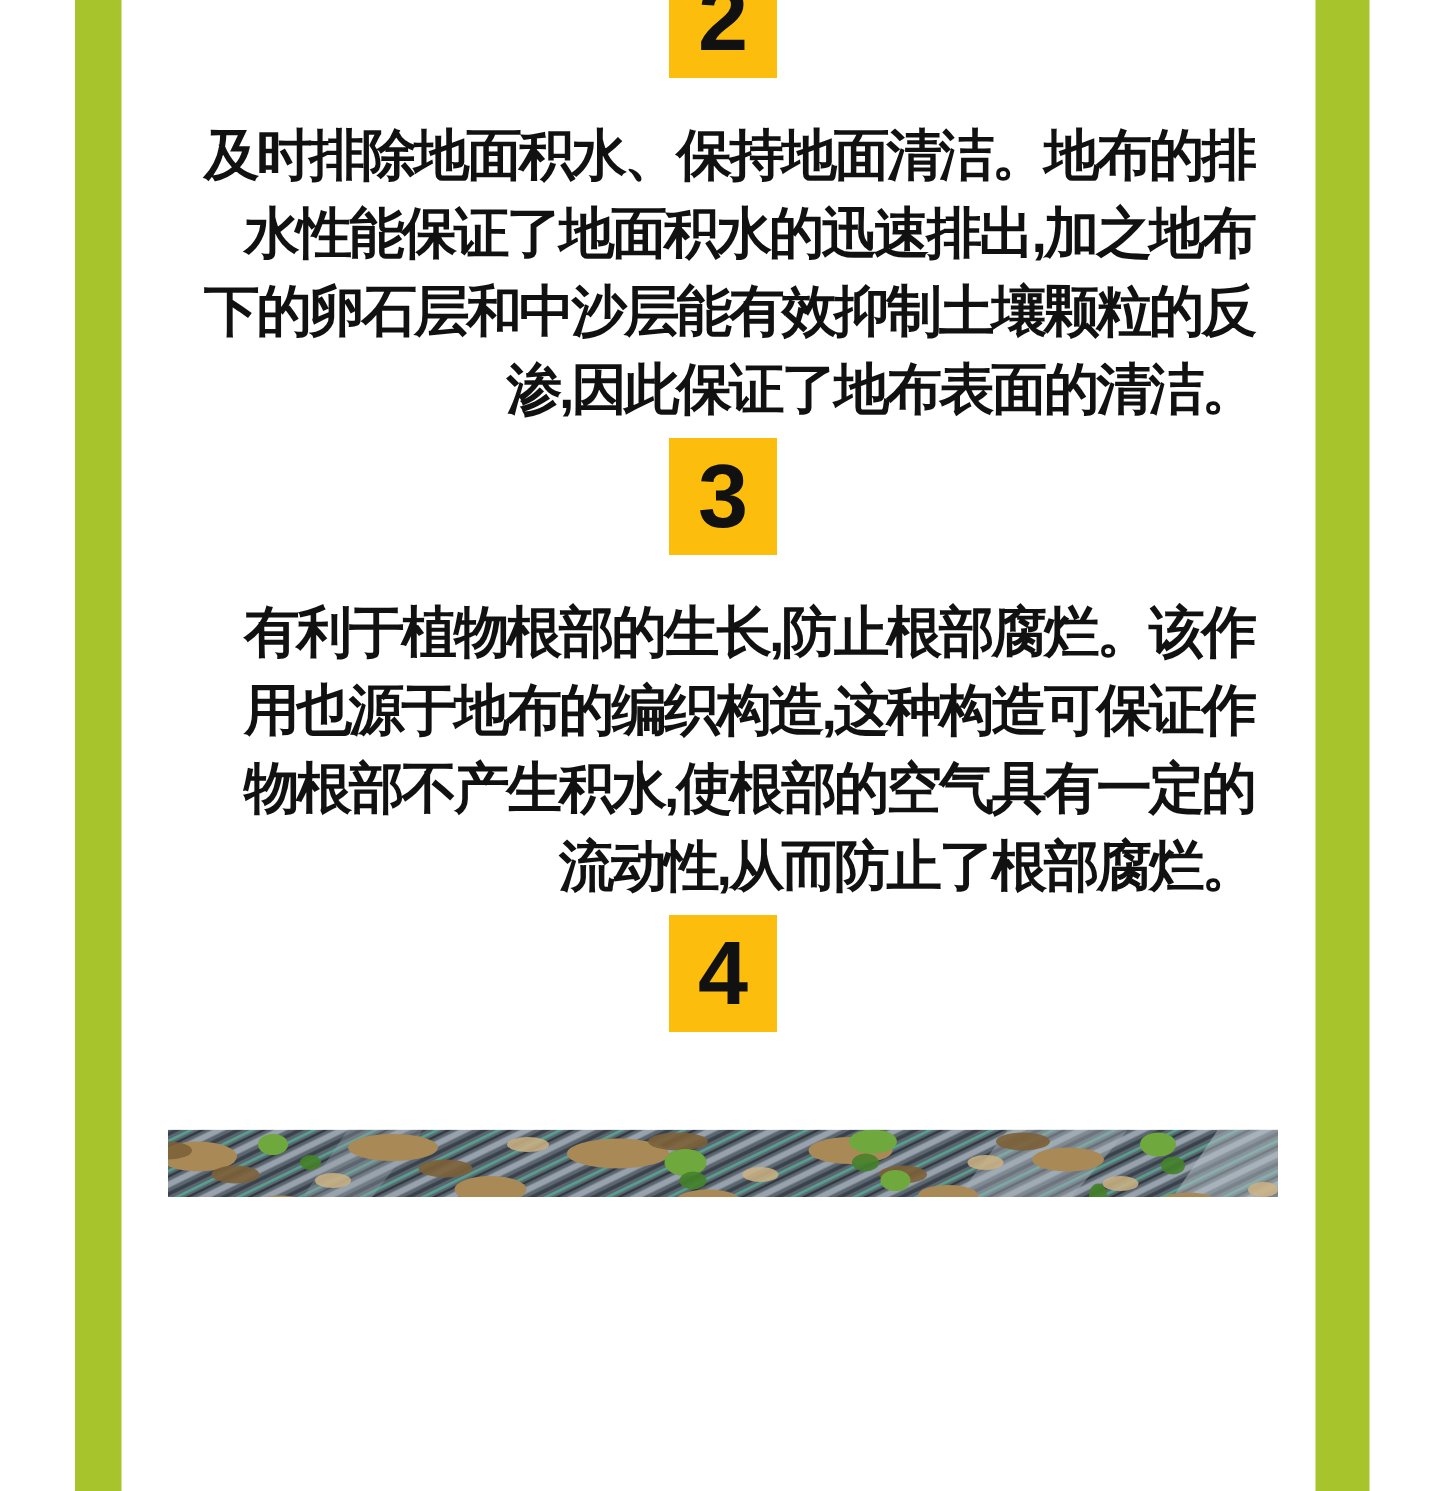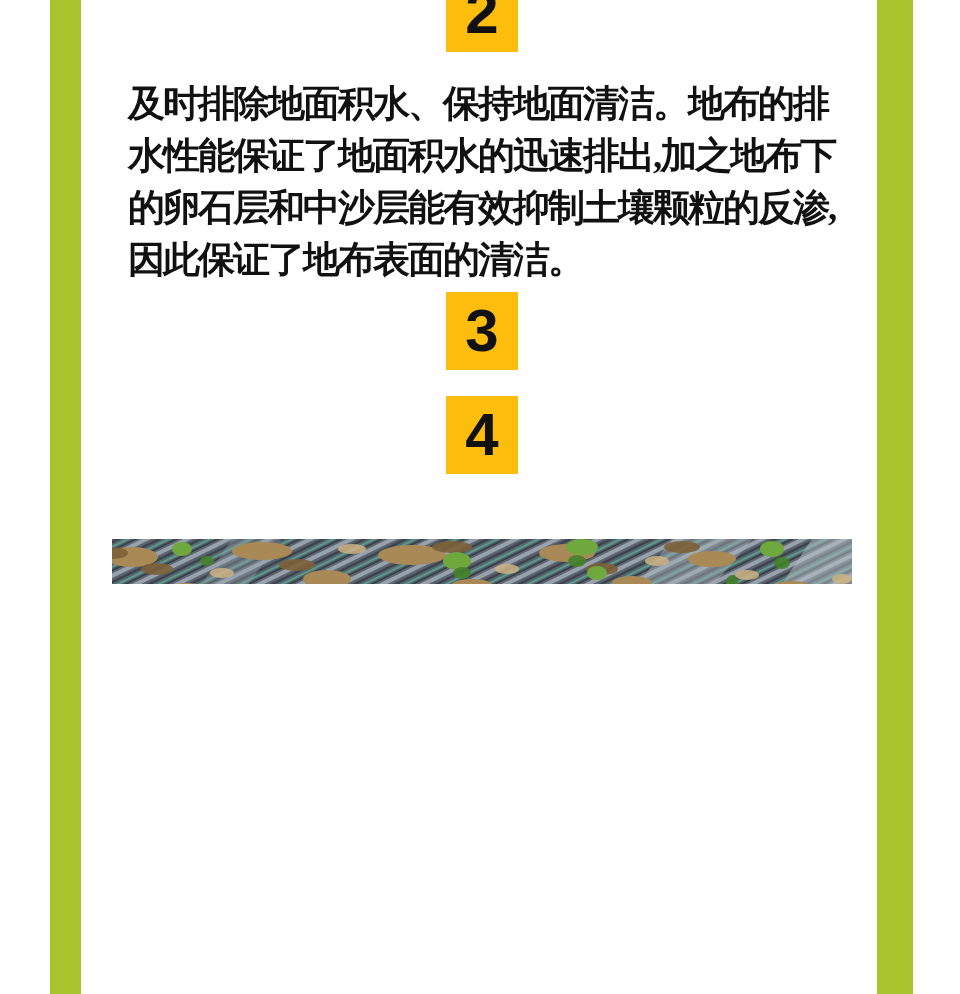--- a/index.html
+++ b/index.html
@@ -46,23 +46,22 @@
   .para {
     width: 100%;
     box-sizing: border-box;
     padding: 0 16px;
     margin: 0 0 6px 0;
     color: var(--text, #111111);
     font-size: 37px;
     font-weight: bold;
     line-height: 52px;
     letter-spacing: -2px;
-    text-align: left;
+    text-align: right;
     word-break: break-all;
-    font-family: Liberation Serif, serif;
   }
   .photo-frame {
     width: 740px;
     height: 45px;
     margin-top: 39px;
     overflow: hidden;
   }
   .photo-frame svg { display: block; }
 </style>
 </head>
@@ -70,20 +69,21 @@
 
 <div class="side-bar left"></div>
 <div class="side-bar right"></div>
 
 <div class="content">
 
   <div class="badge cut-top">2</div>
   <p class="para">及时排除地面积水、保持地面清洁。地布的排水性能保证了地面积水的迅速排出,加之地布下的卵石层和中沙层能有效抑制土壤颗粒的反渗,因此保证了地布表面的清洁。</p>
 
   <div class="badge">3</div>
+  <p class="para">有利于植物根部的生长,防止根部腐烂。该作用也源于地布的编织构造,这种构造可保证作物根部不产生积水,使根部的空气具有一定的流动性,从而防止了根部腐烂。</p>
 
   <div class="badge">4</div>
 
   <div class="photo-frame">
     <svg viewBox="0 0 740 120" width="740" height="120" preserveAspectRatio="none">
       <defs>
         <pattern id="mulch" width="64" height="18" patternUnits="userSpaceOnUse" patternTransform="rotate(-26 370 60)">
           <rect width="64" height="18" fill="#5c6670"></rect>
           <rect width="64" height="4" y="1" fill="#97a2ac"></rect>
           <rect width="64" height="2.4" y="7.5" fill="#39424b"></rect>

